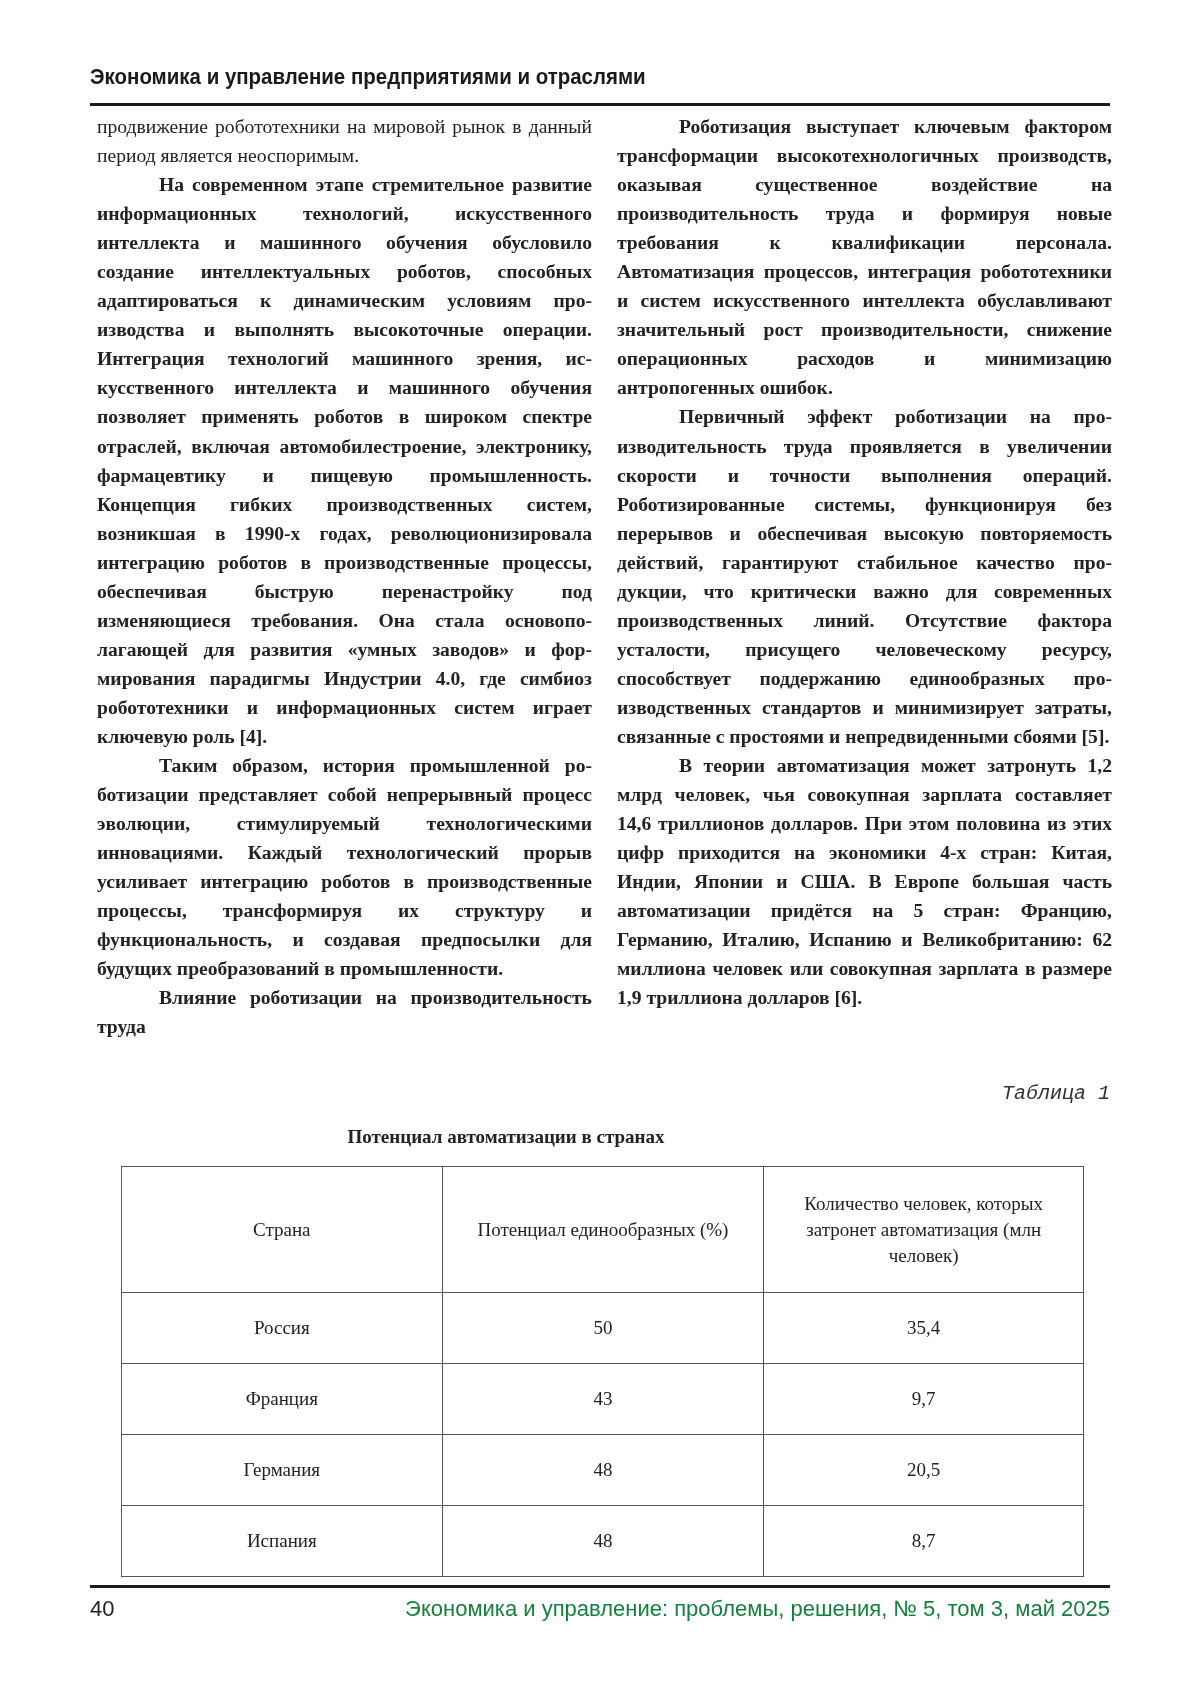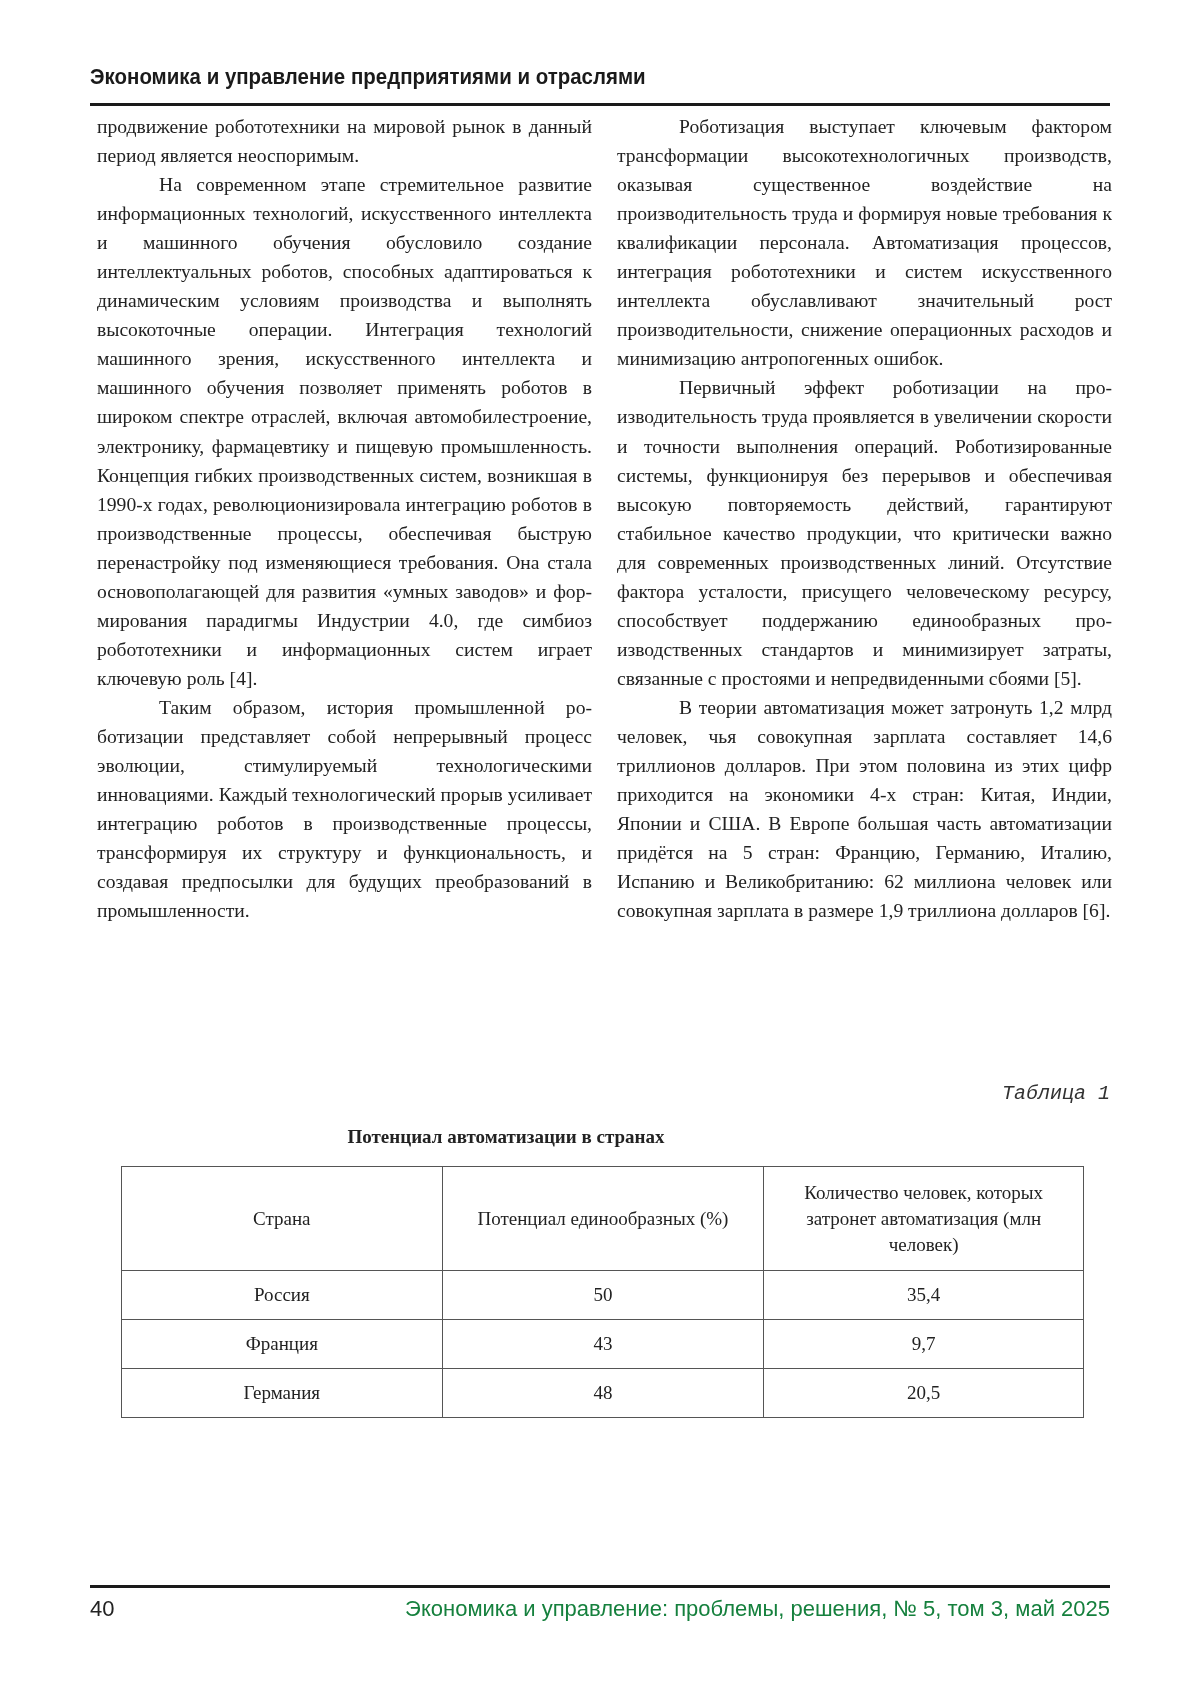--- a/index.html
+++ b/index.html
@@ -11,36 +11,36 @@
   }
   .head-rule { position:absolute; left:90px; top:103px; width:1020px; height:3px; background:#1a1a1a; }
   .col {
     position:absolute; top:112px; width:495px;
     font-family:"Liberation Serif", serif; font-size:19.6px; line-height:29.05px;
     color:#222; text-align:justify; hyphens:manual;
   }
   .col.left { left:97px; }
   .col.right { left:617px; }
   .col p { margin:0; text-indent:0; }
-  .col p.indent { text-indent:62px; }
+  .col p.indent { text-indent:62px;font-weight:bold; }
   .col p.heading { font-weight:bold; text-indent:62px; }
   .tbl-label {
     position:absolute; right:90px; top:1082px;
     font-family:Liberation Mono, monospace; font-style:italic; font-size:20px; color:#333;
   }
   .tbl-title {
     position:absolute; left:0; width:1012px; top:1126px; text-align:center;
     font-family:"Liberation Serif", serif; font-weight:bold; font-size:19px; color:#222;
   }
   table.data {
     position:absolute; left:121px; top:1166px; width:963px;
     border-collapse:collapse; font-family:"Liberation Serif", serif; font-size:19px; color:#222;
   }
   table.data td, table.data th {
-    border:1.5px solid #555; text-align:center; vertical-align:middle; font-weight:normal; padding:5px 8px;
+    border:1.5px solid #555; text-align:center; vertical-align:middle; font-weight:normal; padding:16px 8px;
   }
   table.data th { height:93px; line-height:26px; }
   table.data td { height:38px; }
   table.data col.c1 { width:321px; }
   table.data col.c2 { width:322px; }
   table.data col.c3 { width:320px; }
   .foot-rule { position:absolute; left:90px; top:1585px; width:1020px; height:3px; background:#1a1a1a; }
   .page-num {
     position:absolute; left:90px; top:1596px;
     font-family:"Liberation Sans", sans-serif; font-size:22px; color:#222;
@@ -53,20 +53,21 @@
 </head>
 <body>
 
 <div class="running-head">Экономика и управление предприятиями и отраслями</div>
 <div class="head-rule"></div>
 
 <div class="col left">
   <p>продвижение робототехники на мировой рынок в данный период является неоспоримым.</p>
   <p class="indent">На современном этапе стремительное разви­тие информационных технологий, искусственно­го интеллекта и машинного обучения обусловило создание интеллектуальных роботов, способных адаптироваться к динамическим условиям про­изводства и выполнять высокоточные операции. Интеграция технологий машинного зрения, ис­кусственного интеллекта и машинного обучения позволяет применять роботов в широком спектре отраслей, включая автомобилестроение, электро­нику, фармацевтику и пищевую промышленность. Концепция гибких производственных систем, возникшая в 1990-х годах, революционизирова­ла интеграцию роботов в производственные про­цессы, обеспечивая быструю перенастройку под изменяющиеся требования. Она стала основопо­лагающей для развития «умных заводов» и фор­мирования парадигмы Индустрии 4.0, где симбиоз робототехники и информационных систем играет ключевую роль [4].</p>
   <p class="indent">Таким образом, история промышленной ро­ботизации представляет собой непрерывный про­цесс эволюции, стимулируемый технологически­ми инновациями. Каждый технологический про­рыв усиливает интеграцию роботов в производ­ственные процессы, трансформируя их структуру и функциональность, и создавая предпосылки для будущих преобразований в промышленности.</p>
+  <p class="heading">Влияние роботизации на производитель­ность труда</p>
 </div>
 
 <div class="col right">
   <p class="indent">Роботизация выступает ключевым фак­тором трансформации высокотехнологичных производств, оказывая существенное воздей­ствие на производительность труда и формируя новые требования к квалификации персонала. Автоматизация процессов, интеграция робототех­ники и систем искусственного интеллекта обусла­вливают значительный рост производительности, снижение операционных расходов и минимиза­цию антропогенных ошибок.</p>
   <p class="indent">Первичный эффект роботизации на про­изводительность труда проявляется в увеличе­нии скорости и точности выполнения операций. Роботизированные системы, функционируя без перерывов и обеспечивая высокую повторяемость действий, гарантируют стабильное качество про­дукции, что критически важно для современных производственных линий. Отсутствие фактора усталости, присущего человеческому ресурсу, способствует поддержанию единообразных про­изводственных стандартов и минимизирует затра­ты, связанные с простоями и непредвиденными сбоями [5].</p>
   <p class="indent">В теории автоматизация может затронуть 1,2 млрд человек, чья совокупная зарплата составля­ет 14,6 триллионов долларов. При этом половина из этих цифр приходится на экономики 4-х стран: Китая, Индии, Японии и США. В Европе большая часть автоматизации придётся на 5 стран: Францию, Германию, Италию, Испанию и Великобританию: 62 миллиона человек или совокупная зарплата в размере 1,9 триллиона долларов [6].</p>
 </div>
 
 <div class="tbl-label">Таблица 1</div>
 <div class="tbl-title">Потенциал автоматизации в странах</div>
@@ -93,18 +94,23 @@
       <tr>
         <td>Франция</td>
         <td>43</td>
         <td>9,7</td>
       </tr>
       <tr>
         <td>Германия</td>
         <td>48</td>
         <td>20,5</td>
       </tr>
+      <tr>
+        <td>Испания</td>
+        <td>48</td>
+        <td>8,7</td>
+      </tr>
     </tbody>
 </table>
 
 <div class="foot-rule"></div>
 <div class="page-num">40</div>
 <div class="journal">Экономика и управление: проблемы, решения, № 5, том 3, май 2025</div>
 
 </body></html>

